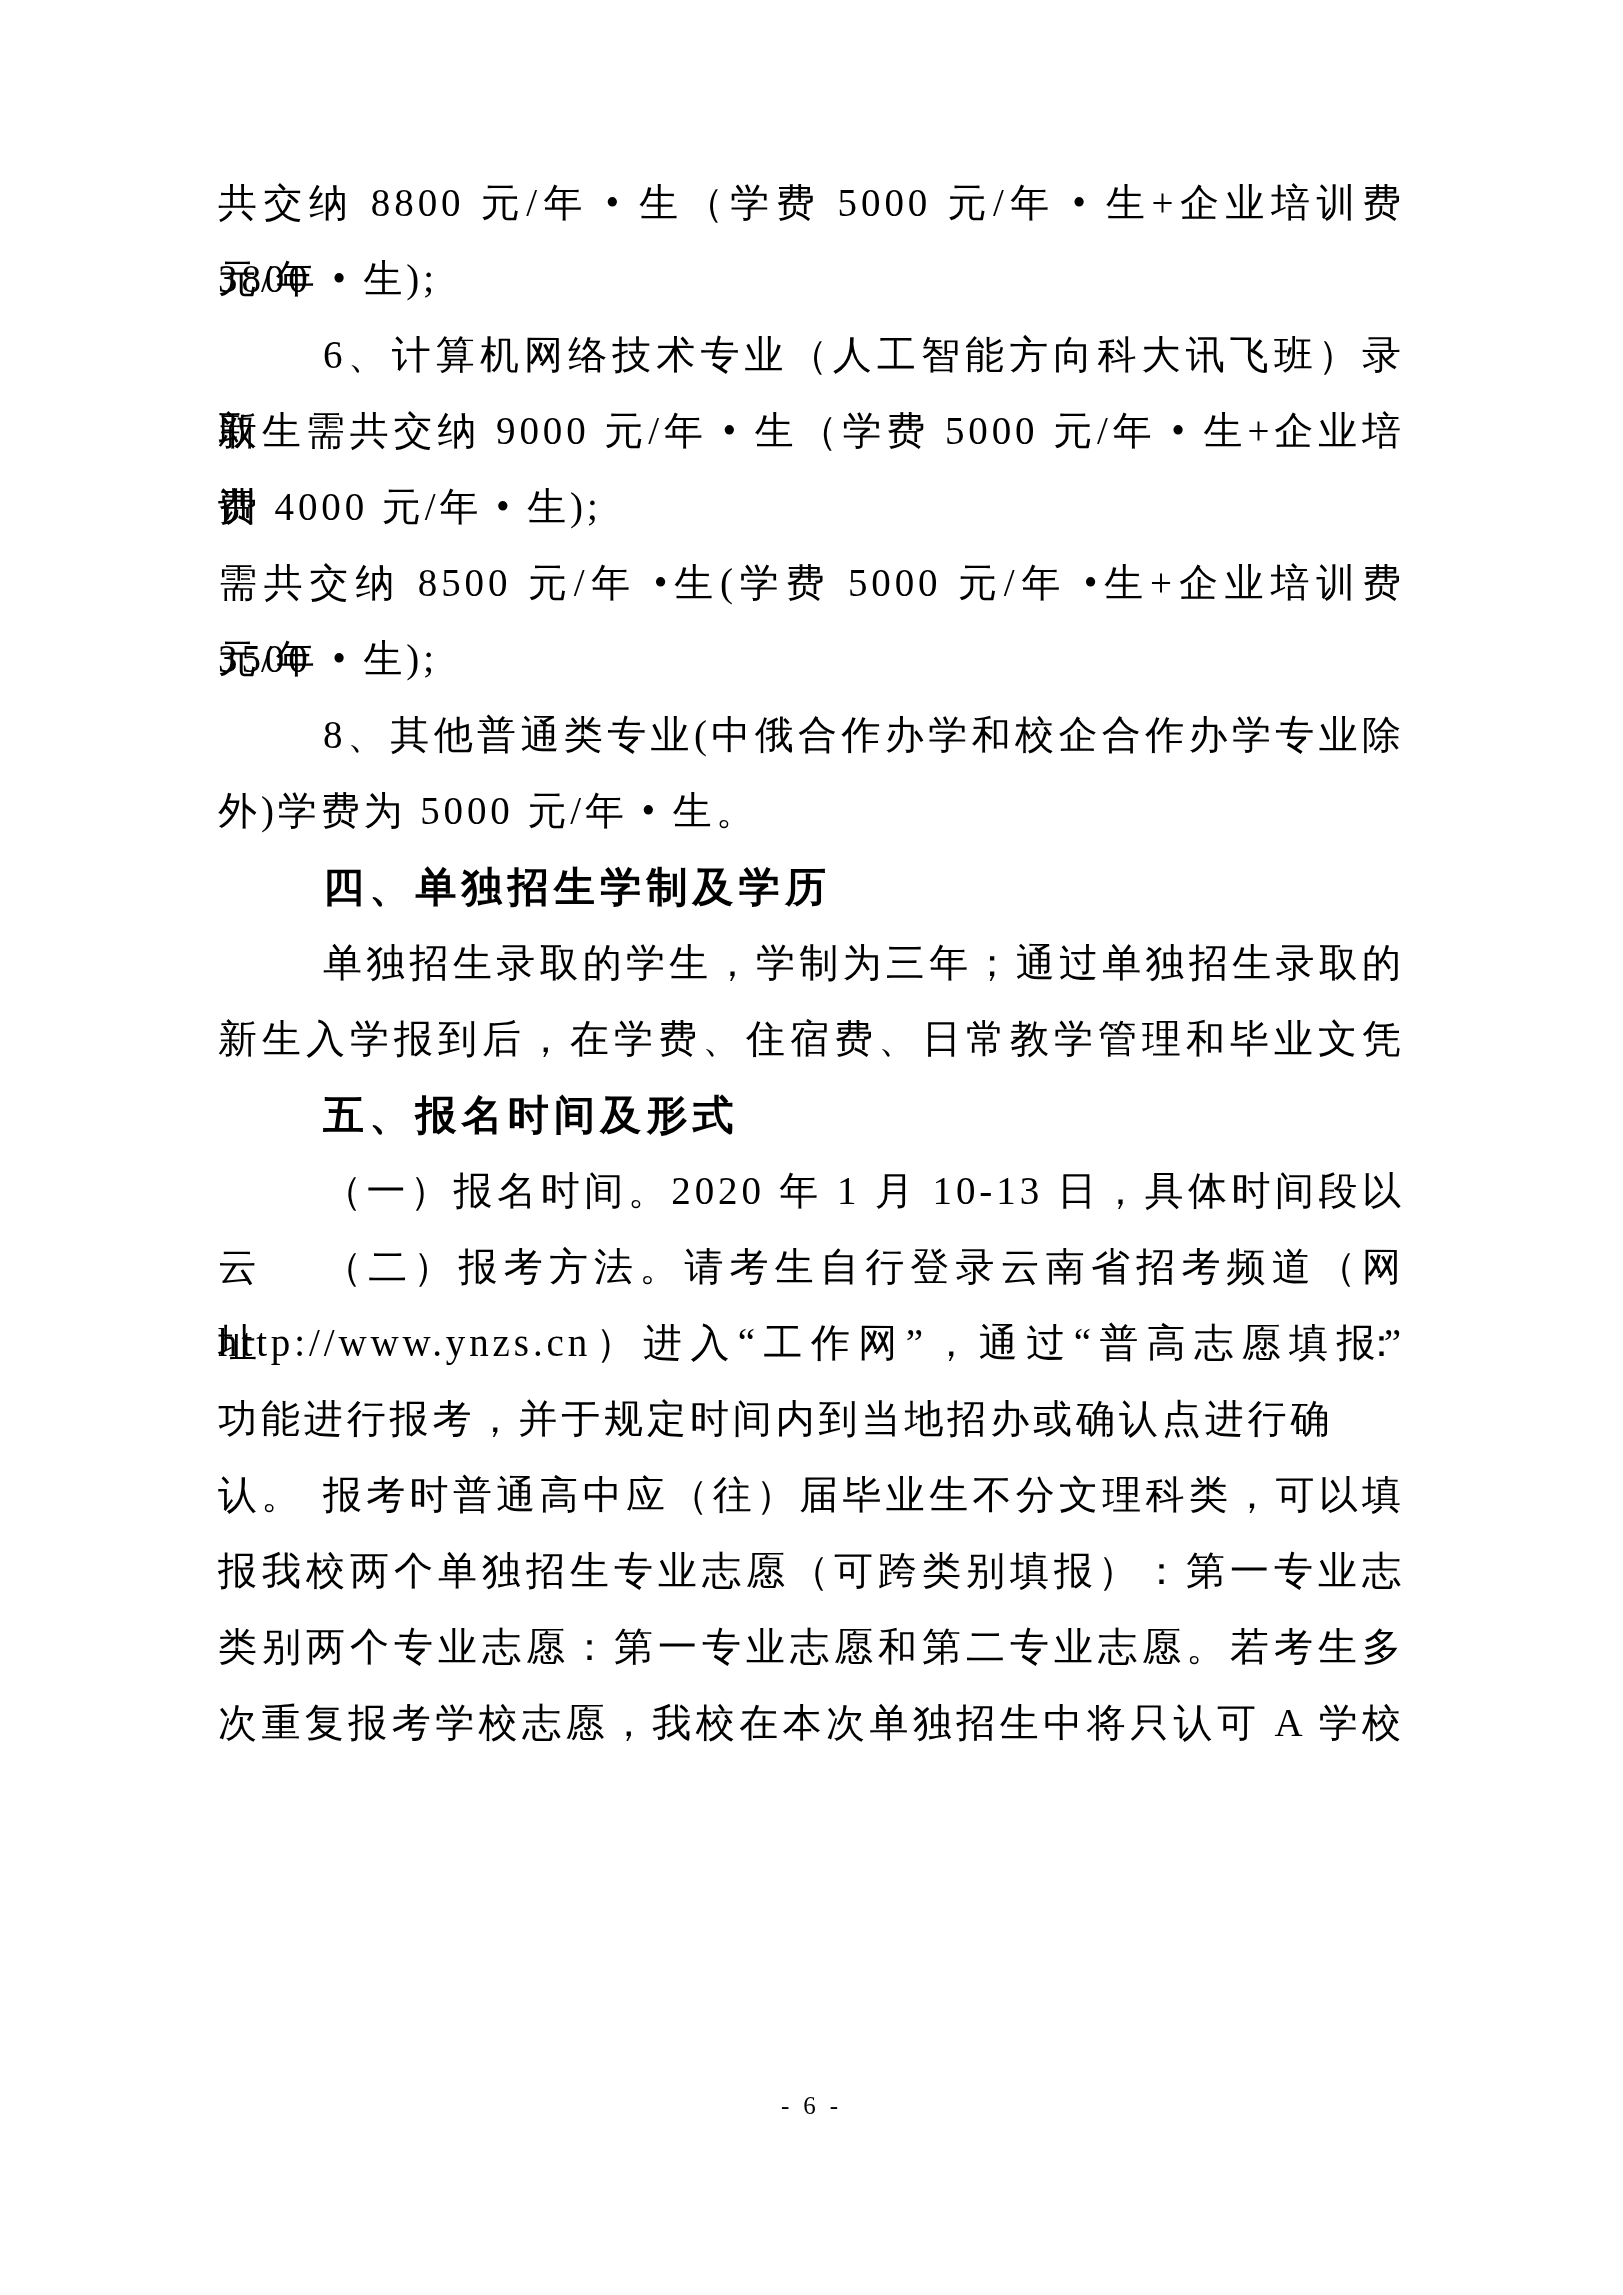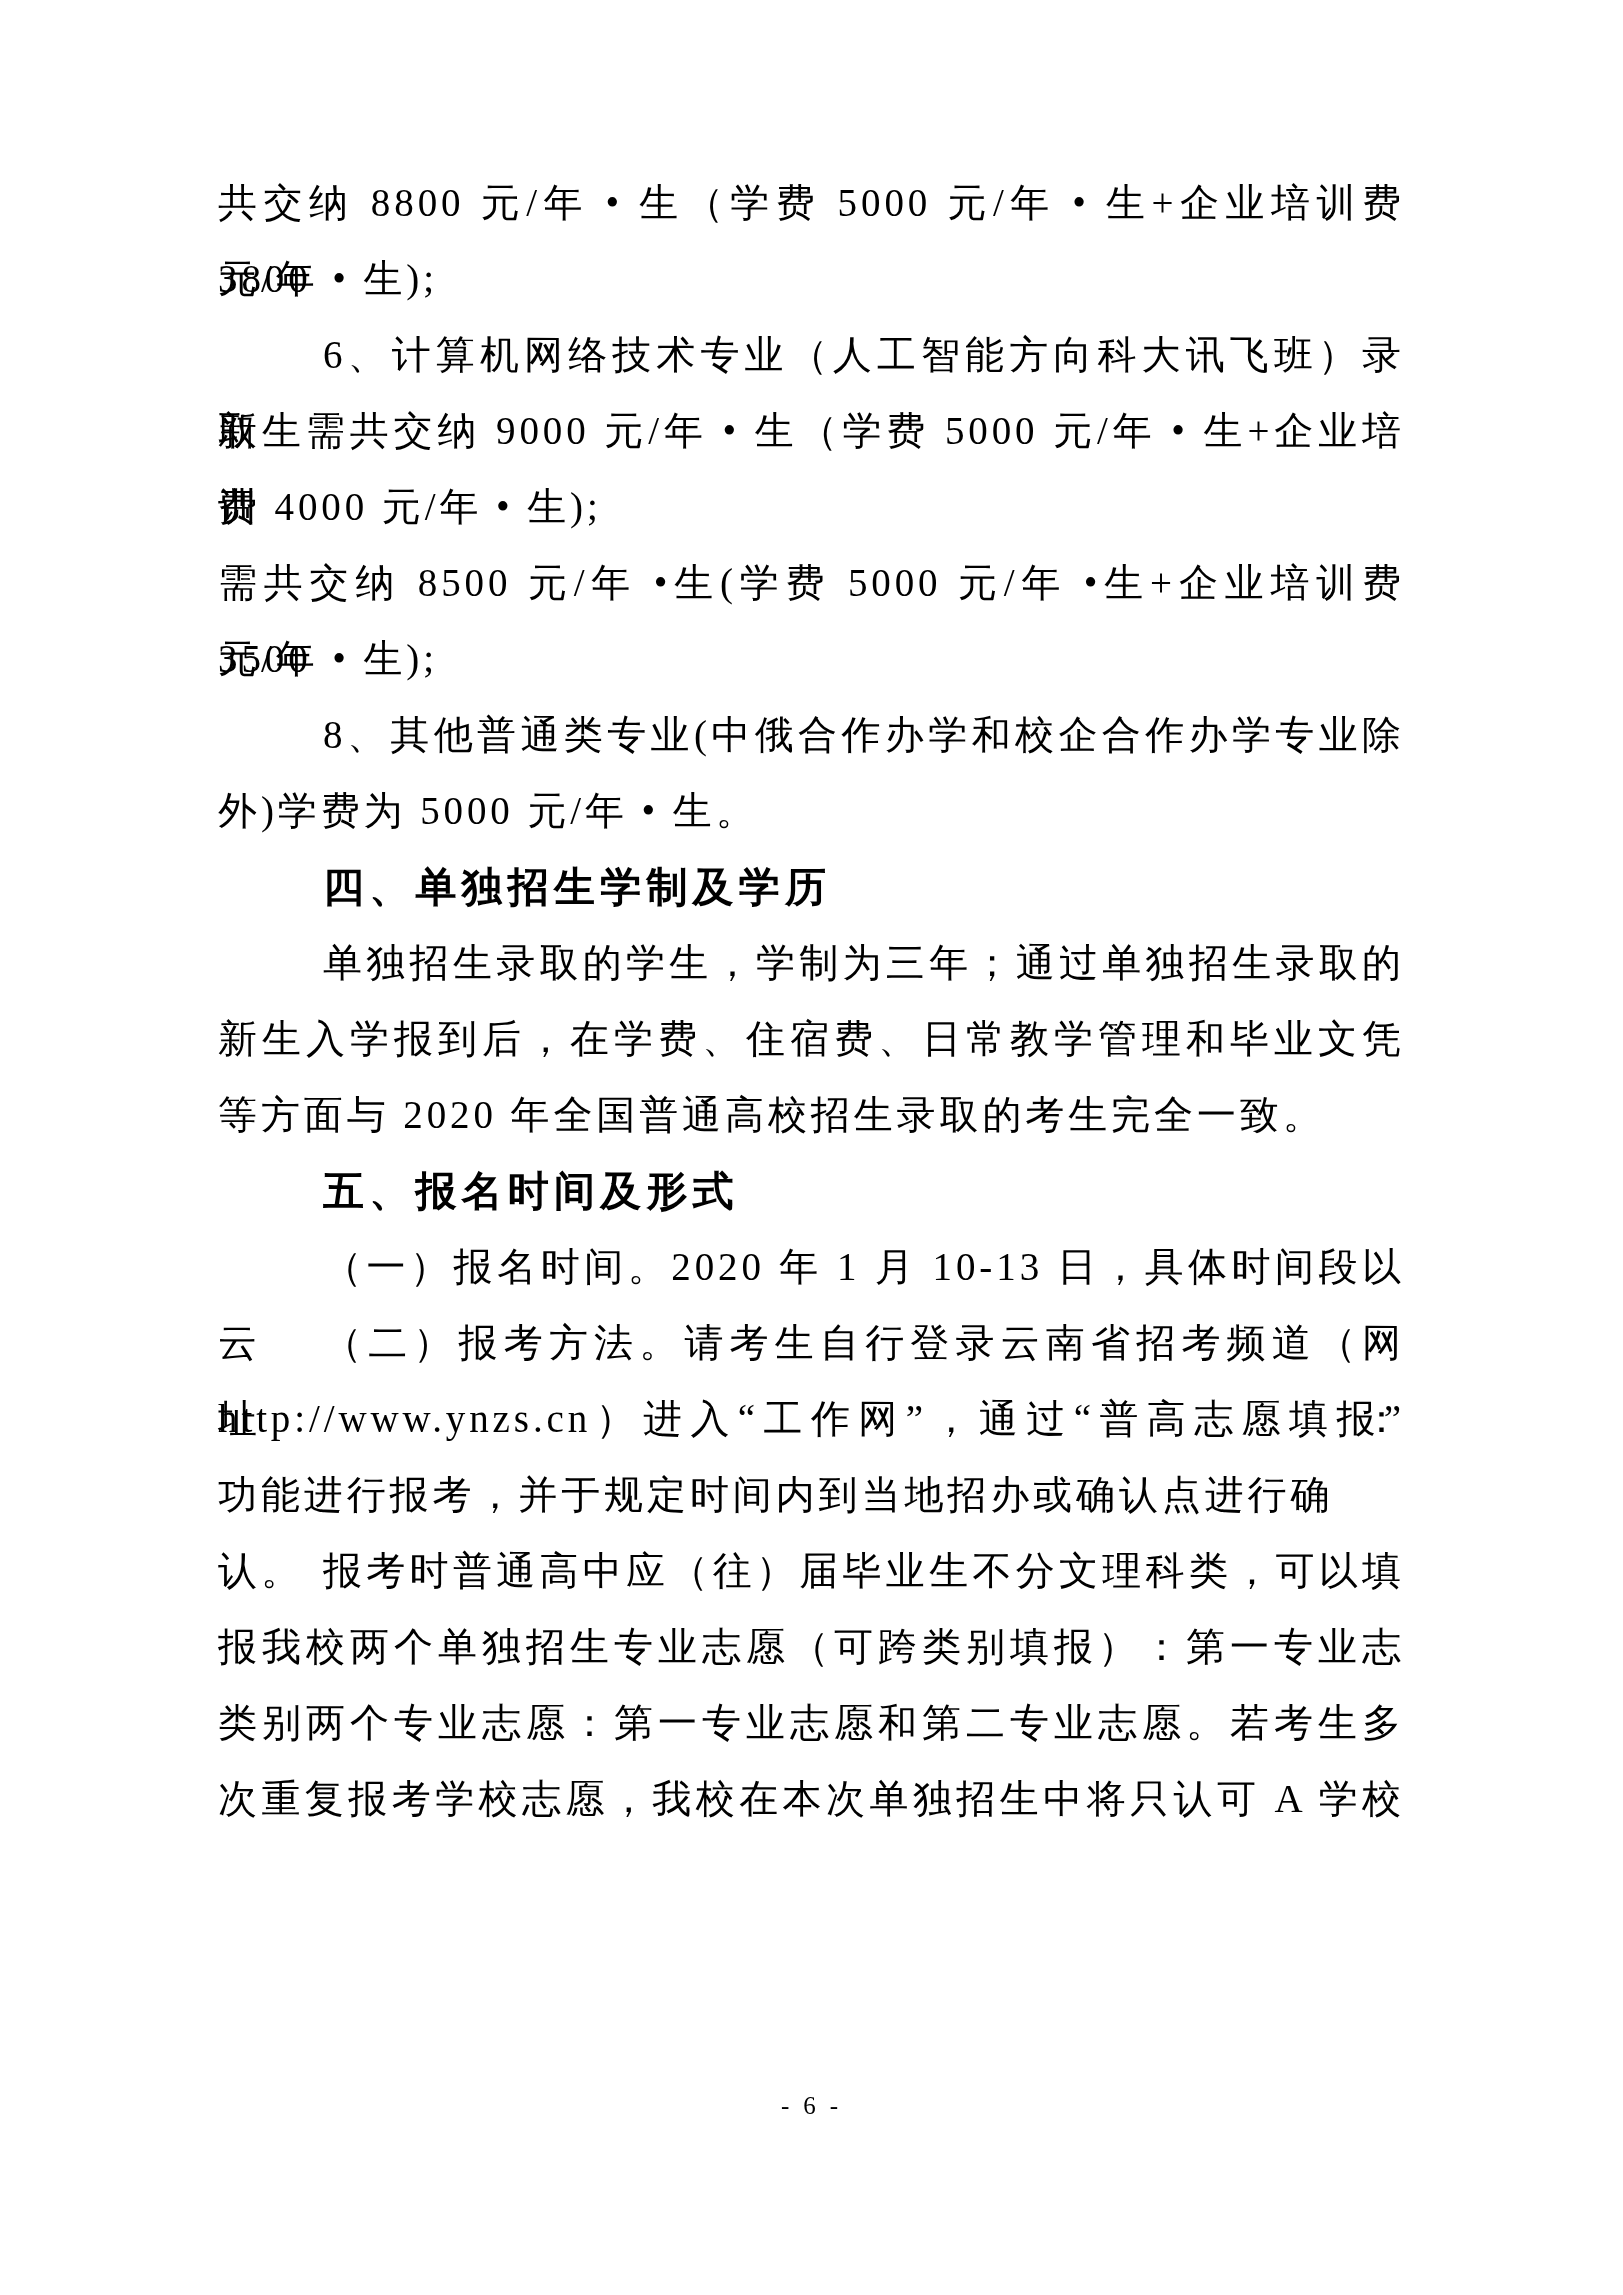--- a/index.html
+++ b/index.html
@@ -70,21 +70,20 @@
     <div class="line ind just">6、计算机网络技术专业（人工智能方向科大讯飞班）录取</div>
     <div class="line just">新生需共交纳 9000 元/年 • 生（学费 5000 元/年 • 生+企业培训</div>
     <div class="line">费 4000 元/年 • 生);</div>
     <div class="line just">需共交纳 8500 元/年 •生(学费 5000 元/年 •生+企业培训费 3500</div>
     <div class="line">元/年 • 生);</div>
     <div class="line ind just">8、其他普通类专业(中俄合作办学和校企合作办学专业除</div>
     <div class="line">外)学费为 5000 元/年 • 生。</div>
     <div class="line ind heading">四、单独招生学制及学历</div>
     <div class="line ind just">单独招生录取的学生，学制为三年；通过单独招生录取的</div>
     <div class="line just">新生入学报到后，在学费、住宿费、日常教学管理和毕业文凭</div>
-    <div class="line">等方面与 2020 年全国普通高校招生录取的考生完全一致。</div>
     <div class="line ind heading">五、报名时间及形式</div>
     <div class="line ind just">（一）报名时间。2020 年 1 月 10-13 日，具体时间段以云</div>
     <div class="line ind just">（二）报考方法。请考生自行登录云南省招考频道（网址：</div>
     <div class="line just">http://www.ynzs.cn）进入“工作网”，通过“普高志愿填报”</div>
     <div class="line">功能进行报考，并于规定时间内到当地招办或确认点进行确认。</div>
     <div class="line ind just">报考时普通高中应（往）届毕业生不分文理科类，可以填</div>
     <div class="line just">报我校两个单独招生专业志愿（可跨类别填报）：第一专业志</div>
     <div class="line just">类别两个专业志愿：第一专业志愿和第二专业志愿。若考生多</div>
     <div class="line just">次重复报考学校志愿，我校在本次单独招生中将只认可 A 学校</div>
   </div>

